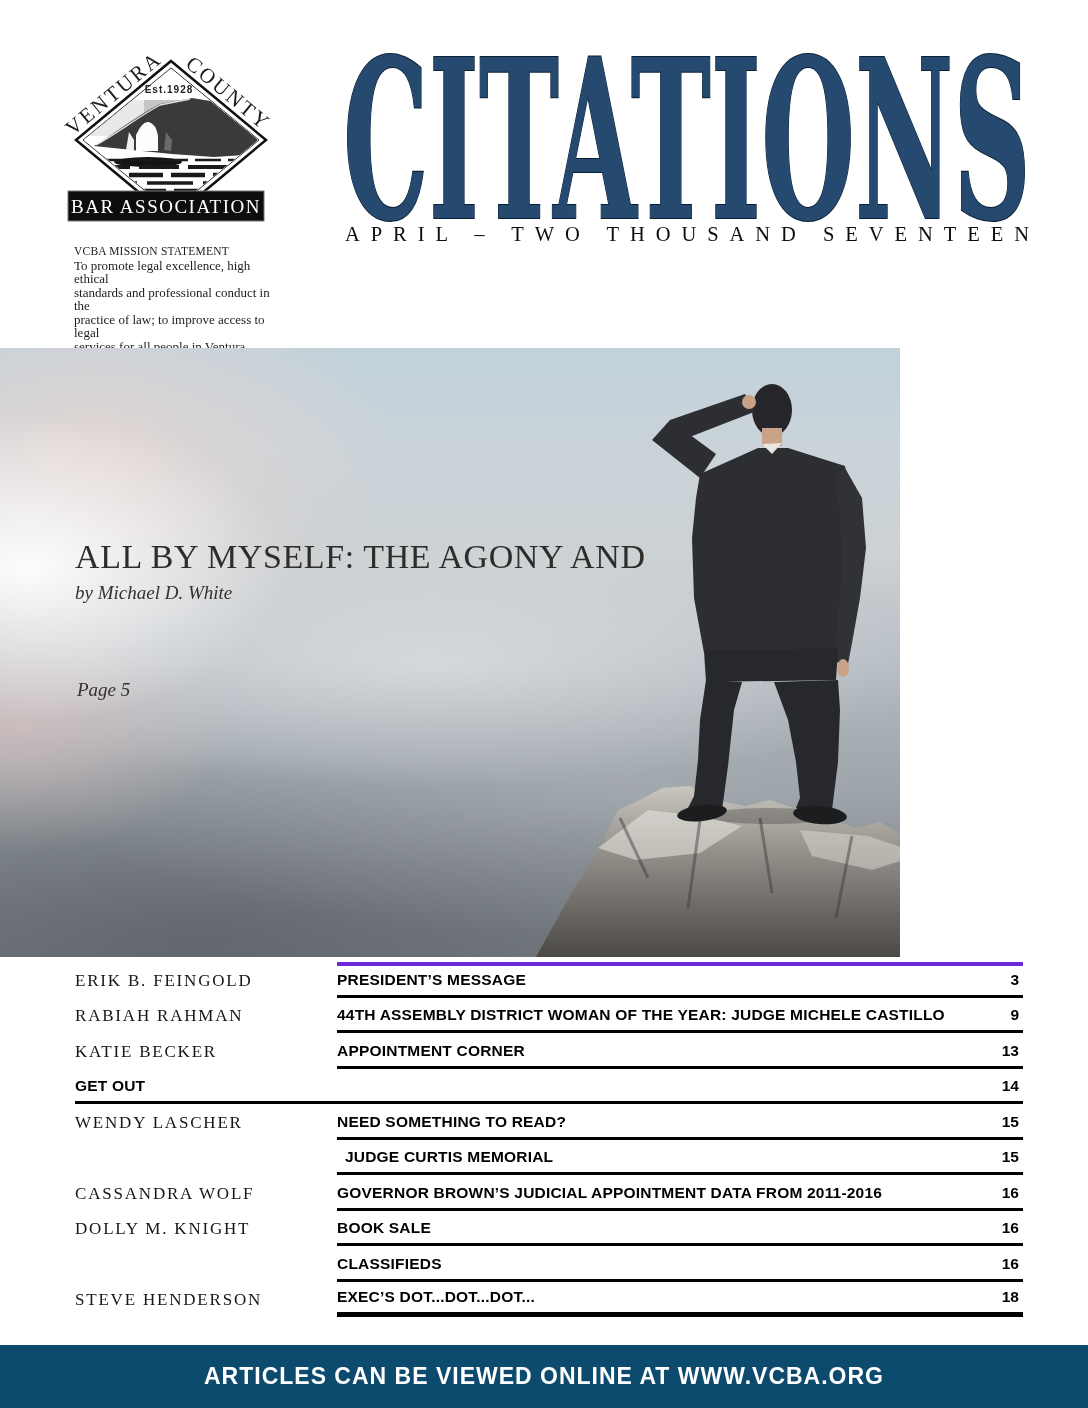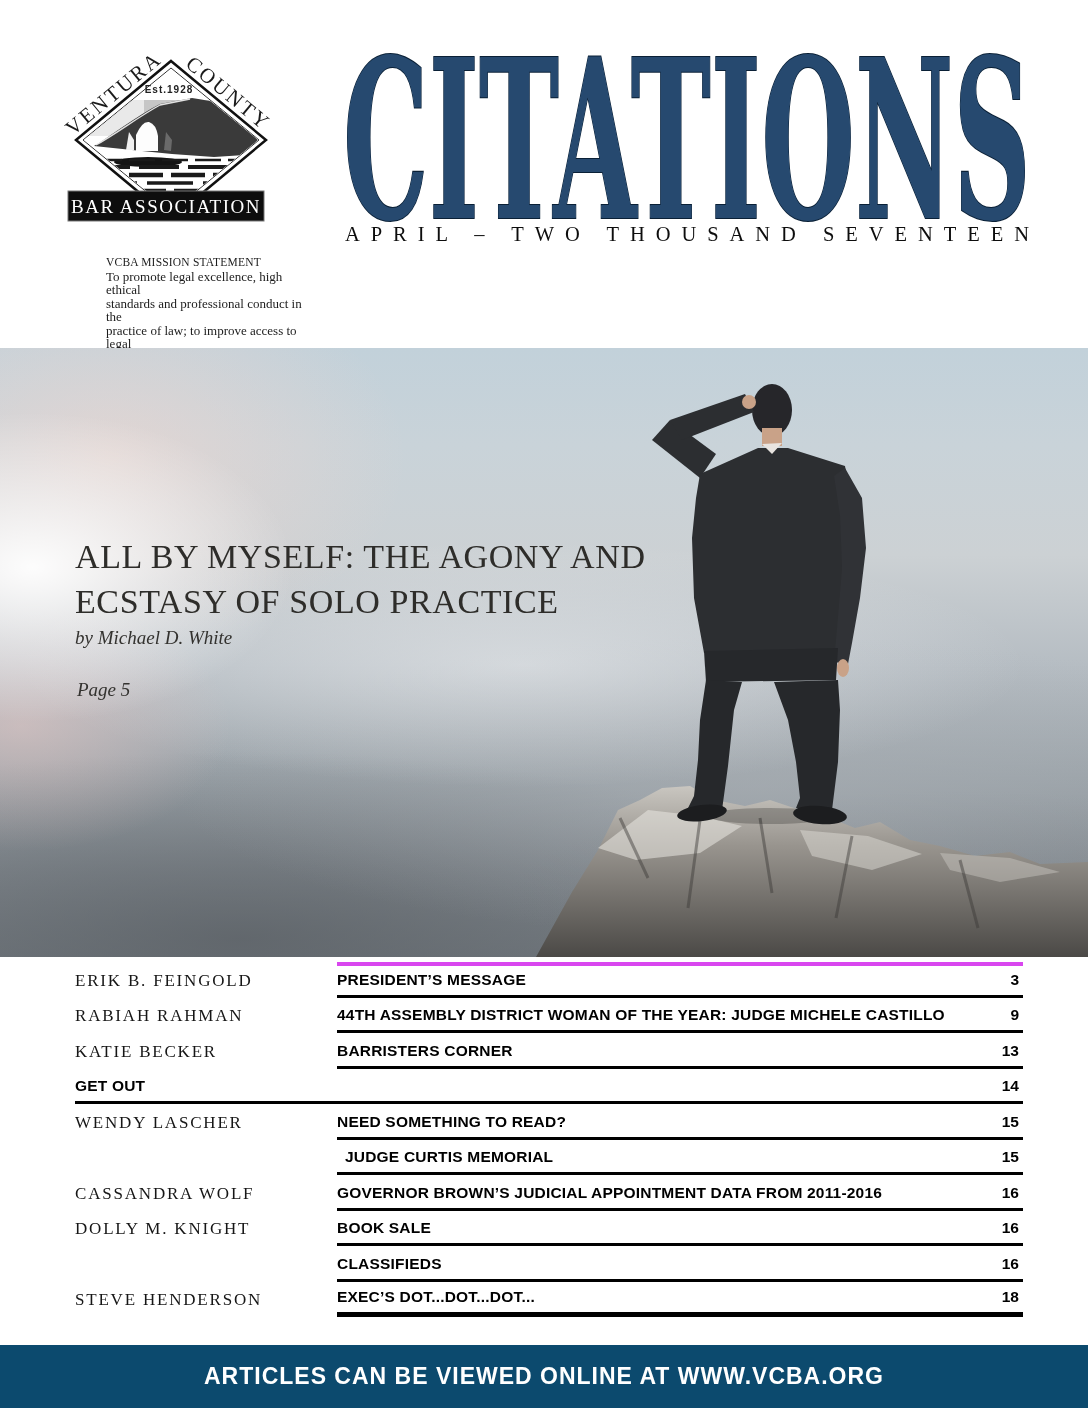--- a/index.html
+++ b/index.html
@@ -3,29 +3,29 @@
 <meta charset="utf-8">
 <style>
   html,body{margin:0;padding:0;background:#e8e8e8;}
   .page{position:relative;width:1088px;height:1408px;background:#ffffff;margin:0 auto;
         font-family:"Liberation Serif",serif;overflow:hidden;}
 
   
   .logo-svg{position:absolute;left:56px;top:44px;}
 
   
-  .mission{position:absolute;left:74px;top:256px;width:206px;color:#1c1c1c;margin-left:32px;}
+  .mission{position:absolute;left:74px;top:245px;width:206px;color:#1c1c1c;}
   .mission-title{font-size:11.5px;letter-spacing:.2px;line-height:13.5px;}
   .mission-body{font-size:13px;line-height:13.5px;white-space:pre-line;}
 
   
   .masthead{position:absolute;left:342px;top:40px;width:690px;height:206px;}
 
   
-  .photo{position:absolute;left:0;top:348px;width:1088px;height:609px;overflow:hidden;
+  .photo{position:absolute;left:0;top:348px;width:900px;height:609px;overflow:hidden;
     background:
       radial-gradient(ellipse 420px 250px at 3% 36%, rgba(255,255,255,.95), rgba(255,255,255,0) 62%),
       radial-gradient(ellipse 460px 300px at 10% 18%, rgba(246,216,206,.55), rgba(246,216,206,0) 65%),
       radial-gradient(ellipse 300px 180px at 2% 62%, rgba(244,205,200,.45), rgba(244,205,200,0) 70%),
       radial-gradient(ellipse 700px 170px at 48% 52%, rgba(238,240,242,.55), rgba(238,240,242,0) 72%),
       radial-gradient(ellipse 820px 210px at 70% 72%, rgba(172,177,182,.5), rgba(172,177,182,0) 72%),
       radial-gradient(ellipse 900px 260px at 22% 97%, rgba(84,89,94,.65), rgba(84,89,94,0) 72%),
       radial-gradient(ellipse 600px 140px at 88% 90%, rgba(120,126,132,.5), rgba(120,126,132,0) 75%),
       linear-gradient(180deg,#c2d1da 0%,#c9d3d9 16%,#ccd1d4 34%,#b6bdc3 52%,#9ba3a9 70%,#868d93 86%,#787f85 100%);}
   .scene-svg{position:absolute;left:0;top:0;}
@@ -35,21 +35,21 @@
   .feature-byline{font-size:19px;font-style:italic;margin-top:3px;color:#33322f;}
   .page-ref{position:absolute;left:77px;top:331px;z-index:3;font-size:19px;font-style:italic;color:#33322f;}
 
   
   .toc{position:absolute;left:75px;top:962px;width:948px;}
   .toc-row{display:flex;height:35.5px;box-sizing:border-box;}
   .toc-author{width:262px;display:flex;align-items:flex-end;padding-bottom:7px;
       font-size:17px;letter-spacing:1.8px;color:#161616;}
   .toc-entry{flex:1;display:flex;justify-content:space-between;align-items:flex-end;
       border-bottom:3px solid #000;padding:0 4px 6px 0;box-sizing:border-box;}
-  .toc-row:first-child .toc-entry{border-top:4px solid #d946ef;}
+  .toc-row:first-child .toc-entry{border-top:4px solid #6d28d9;}
   .toc-row:last-child .toc-entry{border-bottom-width:5px;}
   .toc-title{font-family:"Liberation Sans",sans-serif;font-weight:bold;font-size:15.5px;
       letter-spacing:.2px;color:#000;}
   .toc-row:nth-child(6) .toc-title{padding-left:8px;}
   .toc-page{font-family:"Liberation Sans",sans-serif;font-weight:bold;font-size:15.5px;color:#000;}
 
   
   .footer-bar{position:absolute;left:0;top:1345px;width:1088px;height:80px;background:#0c4a6e;}
   .footer-text{font-family:"Liberation Sans",sans-serif;font-weight:bold;font-size:23px;
       letter-spacing:1px;color:#ffffff;text-align:center;line-height:63px;}
@@ -151,21 +151,20 @@
         <path d="M 706,332 L 700,372 L 698,412 L 694,448 L 688,460 L 722,462 L 728,418 L 734,362 L 742,334 Z" fill="#26282b"></path>
         <path d="M 774,334 L 788,372 L 796,414 L 800,450 L 796,460 L 832,462 L 838,414 L 840,362 L 838,332 Z" fill="#26282b"></path>
         <ellipse cx="702" cy="465" rx="25" ry="8" fill="#1c1d1f" transform="rotate(-7 702 465)"></ellipse>
         <ellipse cx="820" cy="467" rx="27" ry="9" fill="#1c1d1f" transform="rotate(5 820 467)"></ellipse>
       </g>
     </svg>
 
     <div class="feature">
       <div class="feature-title">
         <div>ALL BY MYSELF: THE AGONY AND</div>
-        <div>ECSTASY OF SOLO PRACTICE</div>
       </div>
       <div class="feature-byline">by Michael D. White</div>
     </div>
     <div class="page-ref">Page 5</div>
   </div>
 
   <section class="toc">
     <div class="toc-row">
       <div class="toc-author">ERIK B. FEINGOLD</div>
       <div class="toc-entry">
@@ -176,21 +175,21 @@
     <div class="toc-row">
       <div class="toc-author">RABIAH RAHMAN</div>
       <div class="toc-entry">
         <span class="toc-title">44TH ASSEMBLY DISTRICT WOMAN OF THE YEAR: JUDGE MICHELE CASTILLO</span>
         <span class="toc-page">9</span>
       </div>
     </div>
     <div class="toc-row">
       <div class="toc-author">KATIE BECKER</div>
       <div class="toc-entry">
-        <span class="toc-title">BARRISTERS CORNER</span>
+        <span class="toc-title">APPOINTMENT CORNER</span>
         <span class="toc-page">13</span>
       </div>
     </div>
     <div class="toc-row">
       <div class="toc-entry">
         <span class="toc-title">GET OUT</span>
         <span class="toc-page">14</span>
       </div>
     </div>
     <div class="toc-row">

